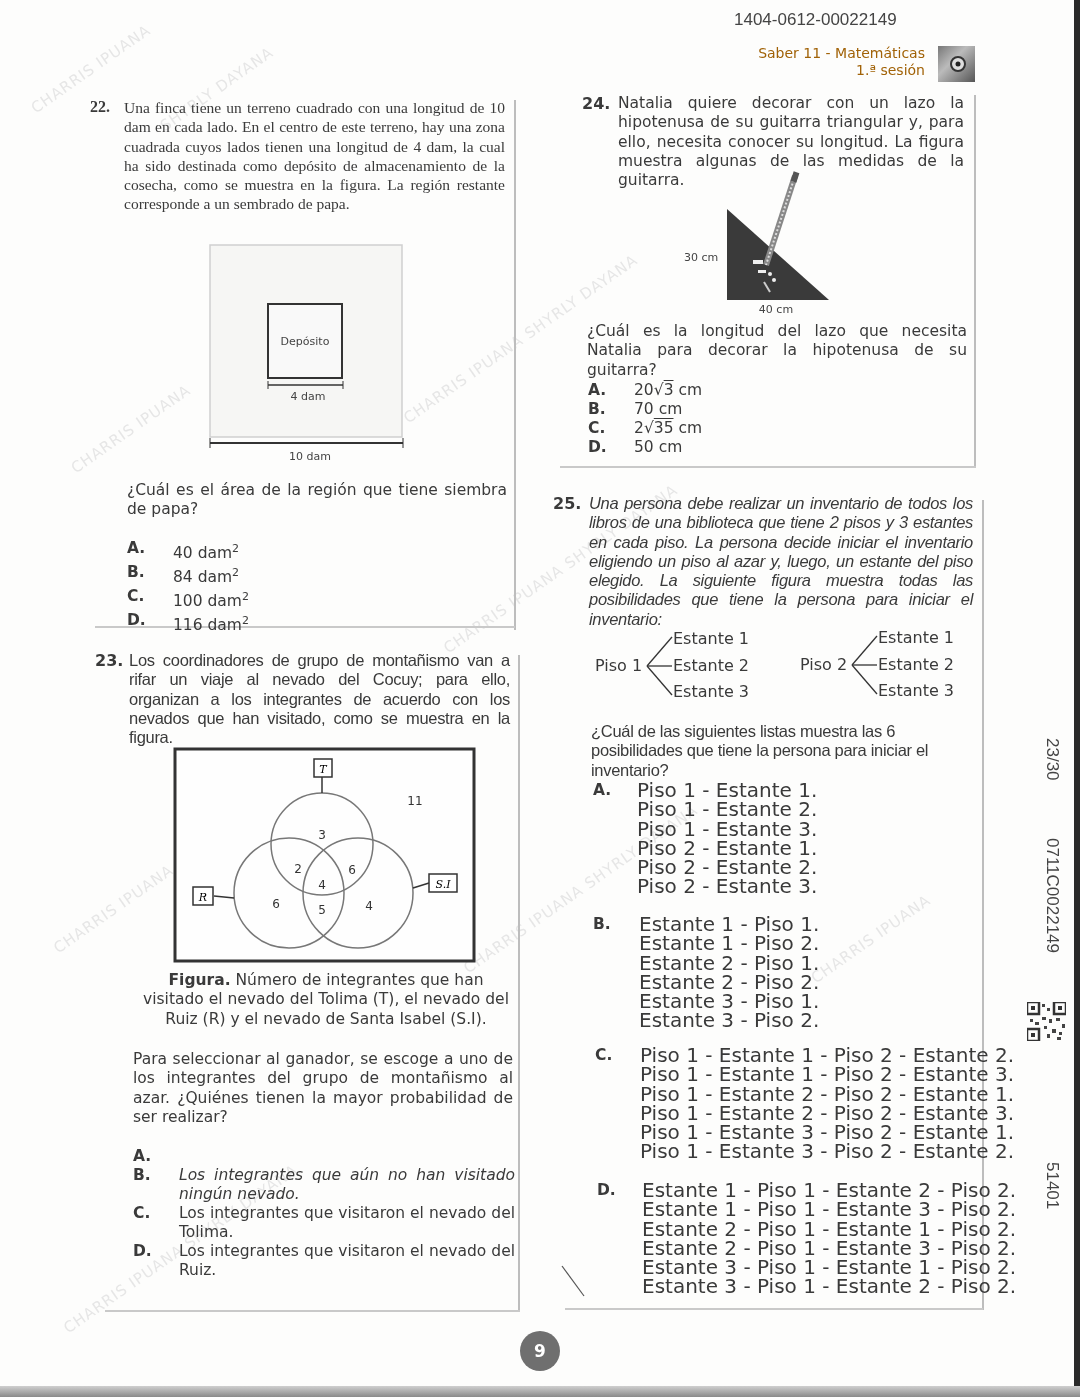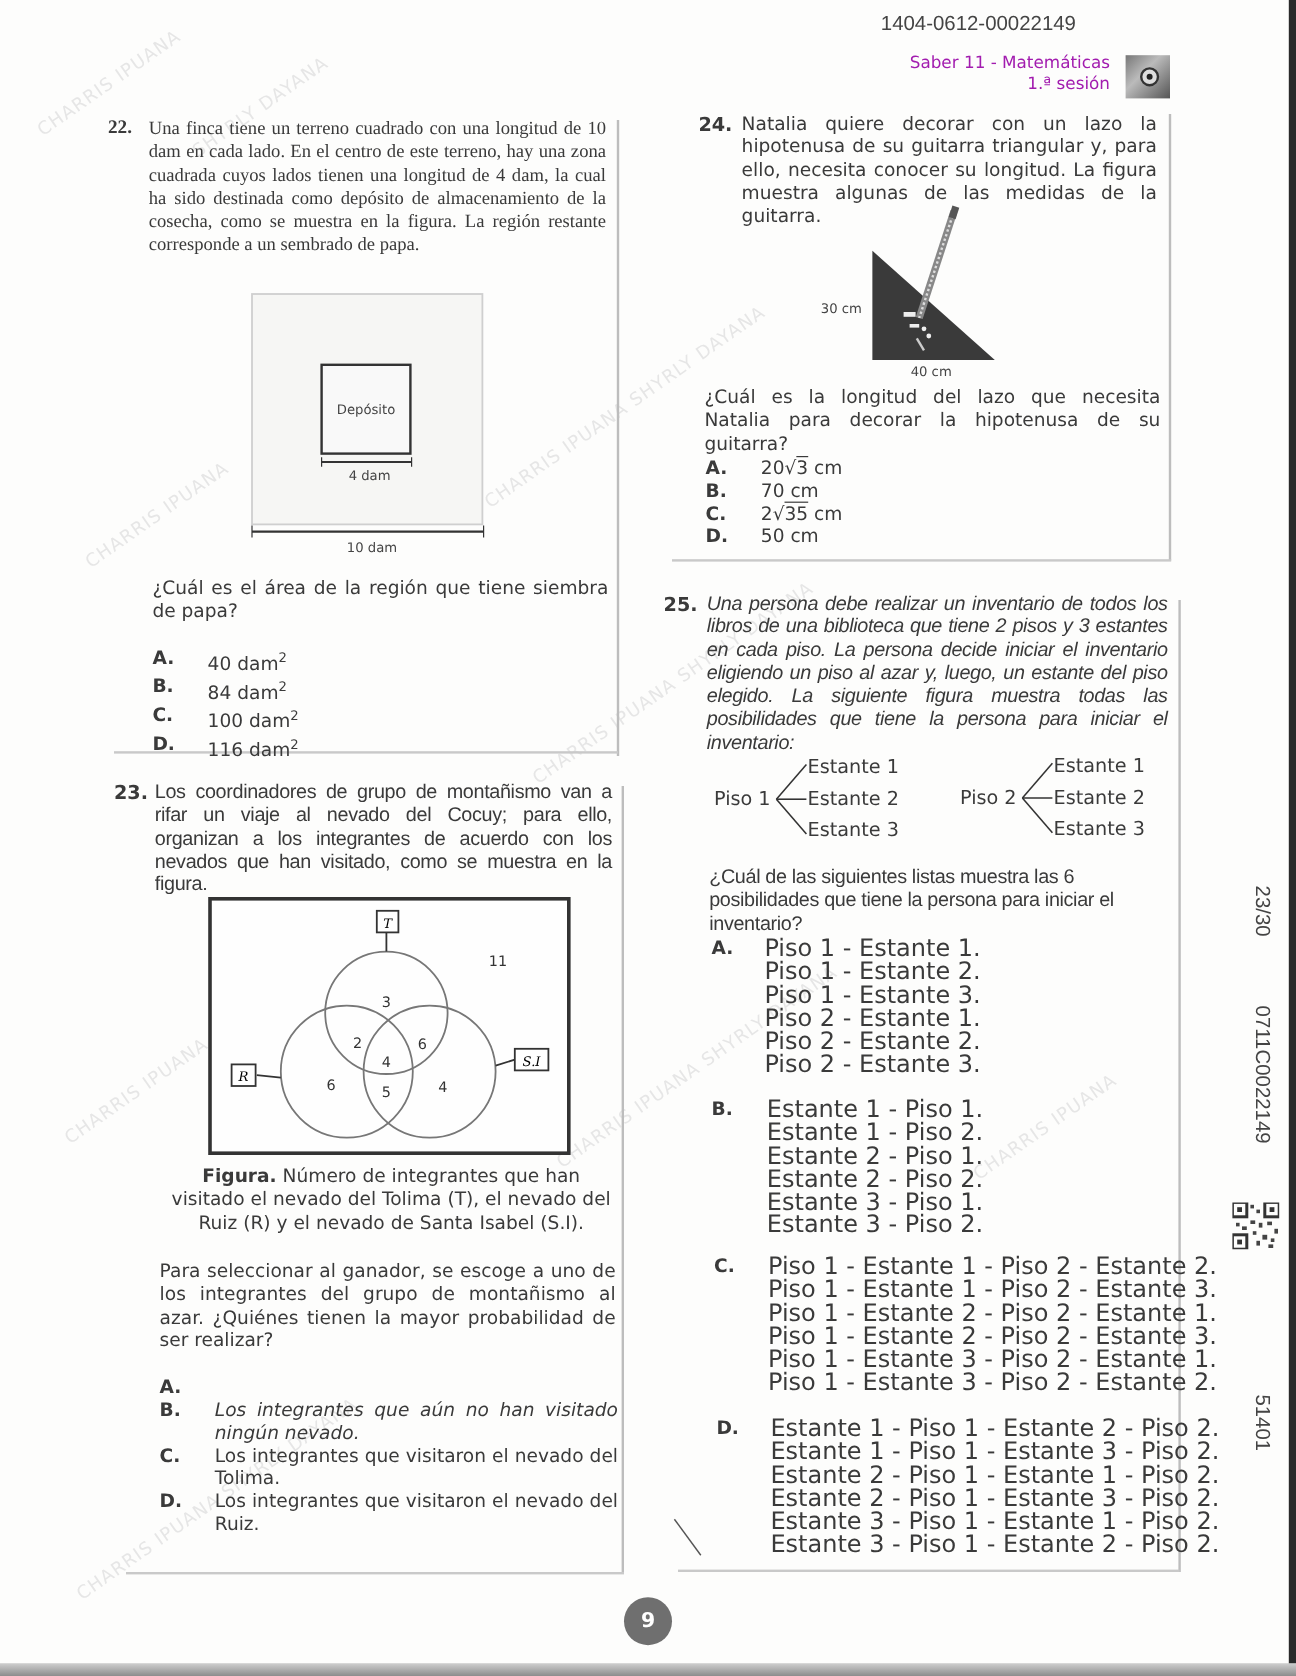--- a/index.html
+++ b/index.html
@@ -3,21 +3,21 @@
 <meta charset="utf-8">
 <style>
   html,body{margin:0;padding:0;}
   body{width:1080px;height:1397px;background:#fdfdfc;position:relative;overflow:hidden;
        font-family:"DejaVu Sans","Liberation Sans",sans-serif;color:#3a3a3a;}
   .abs{position:absolute;}
   .watermark{position:absolute;color:#e6e6e6;font-size:15px;transform:rotate(-35deg);white-space:nowrap;letter-spacing:1px;}
   .edge{position:absolute;left:1074px;top:0;width:6px;height:1397px;background:#2a2a2a;}
   .bottom-edge{position:absolute;left:0;top:1386px;width:1080px;height:11px;background:linear-gradient(#cfcfcf,#8a8a8a);}
   .code{font-family:"Liberation Sans",sans-serif;font-size:17px;color:#444;}
-  .hdr{font-size:14px;text-align:right;color:#a21caf;line-height:17px;}
+  .hdr{font-size:14px;text-align:right;color:#a16207;line-height:17px;}
   .qnum{font-weight:bold;font-size:16px;}
   .text{font-size:15.5px;line-height:19.3px;text-align:justify;}
   .cond{font-family:"Liberation Sans",sans-serif;font-size:16.5px;line-height:19.3px;letter-spacing:-0.3px;}
   .opt{display:flex;font-size:15.5px;line-height:19px;}
   .opt .l{font-weight:bold;width:46px;flex:none;}
   .vrule{position:absolute;width:2px;background:#bdbdbd;}
   .hrule{position:absolute;height:2px;background:#c9c9c9;}
   .rot{position:absolute;transform:rotate(90deg);transform-origin:left top;font-family:"Liberation Sans",sans-serif;font-size:17px;color:#444;white-space:nowrap;}
   .tree{font-size:16px;}
   .list-line{font-size:20px;line-height:19.3px;white-space:nowrap;}

